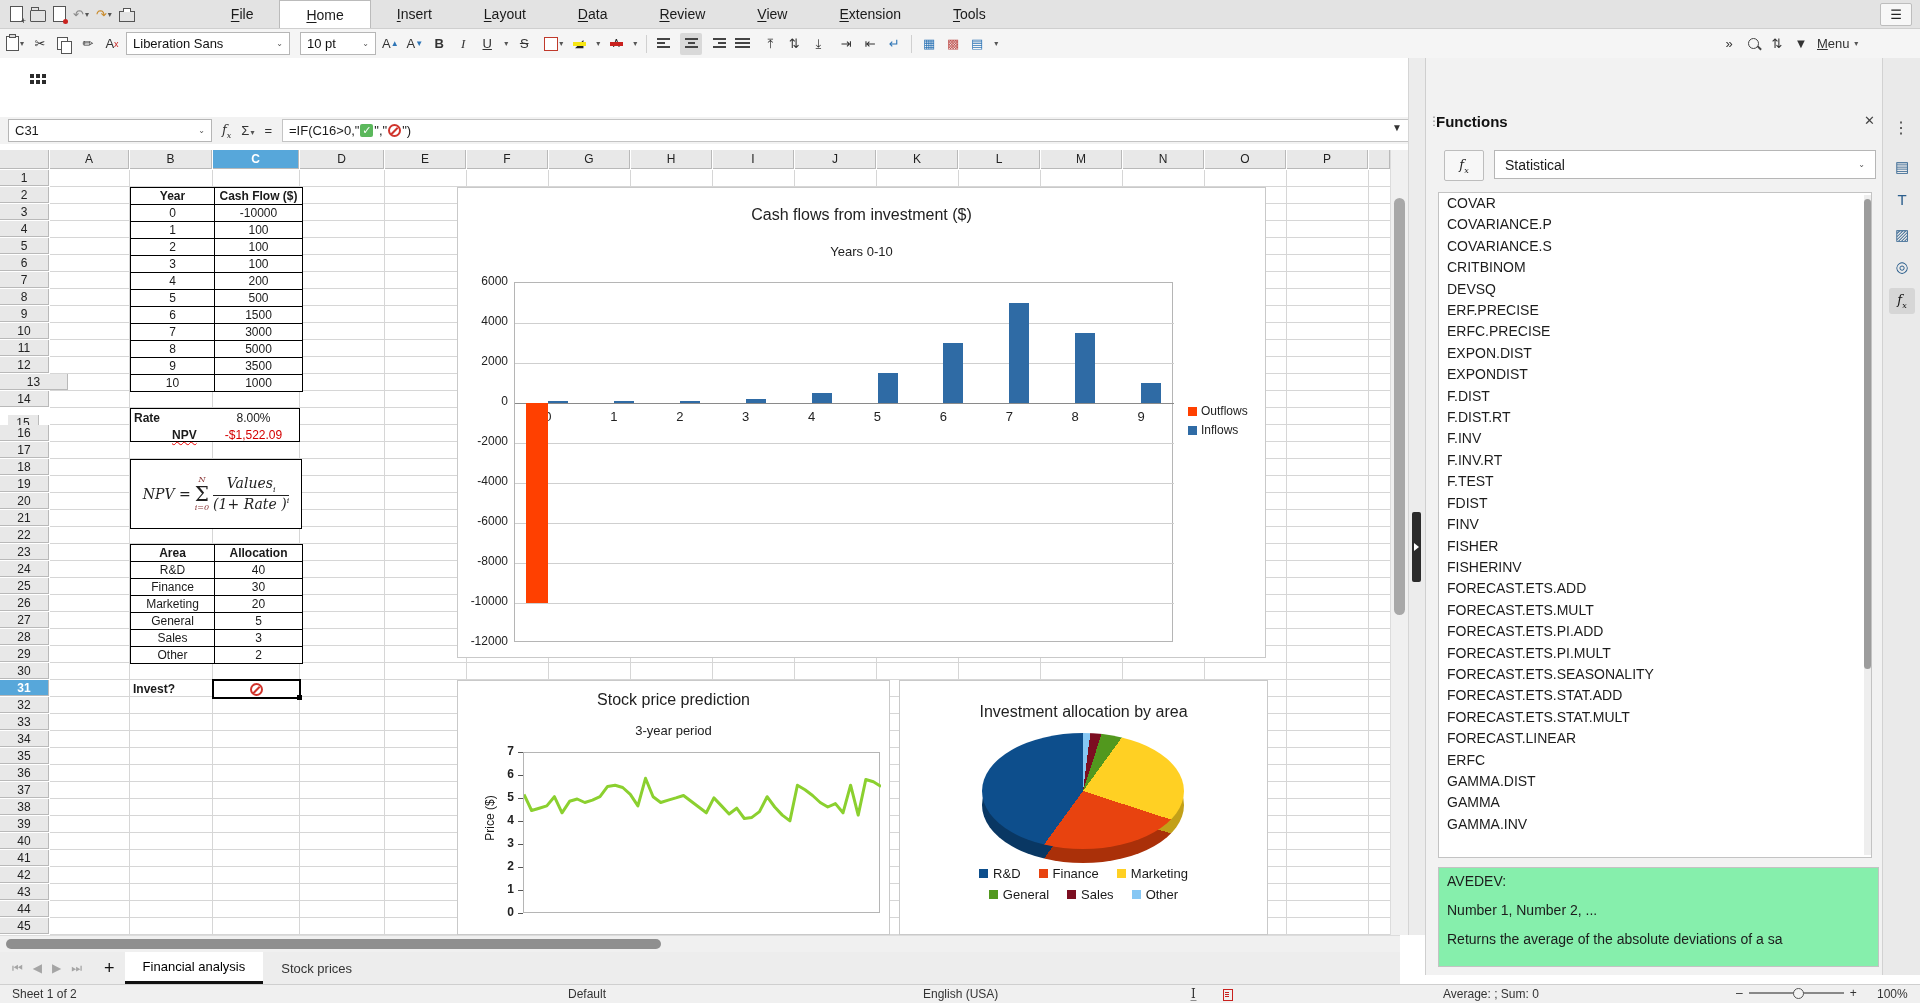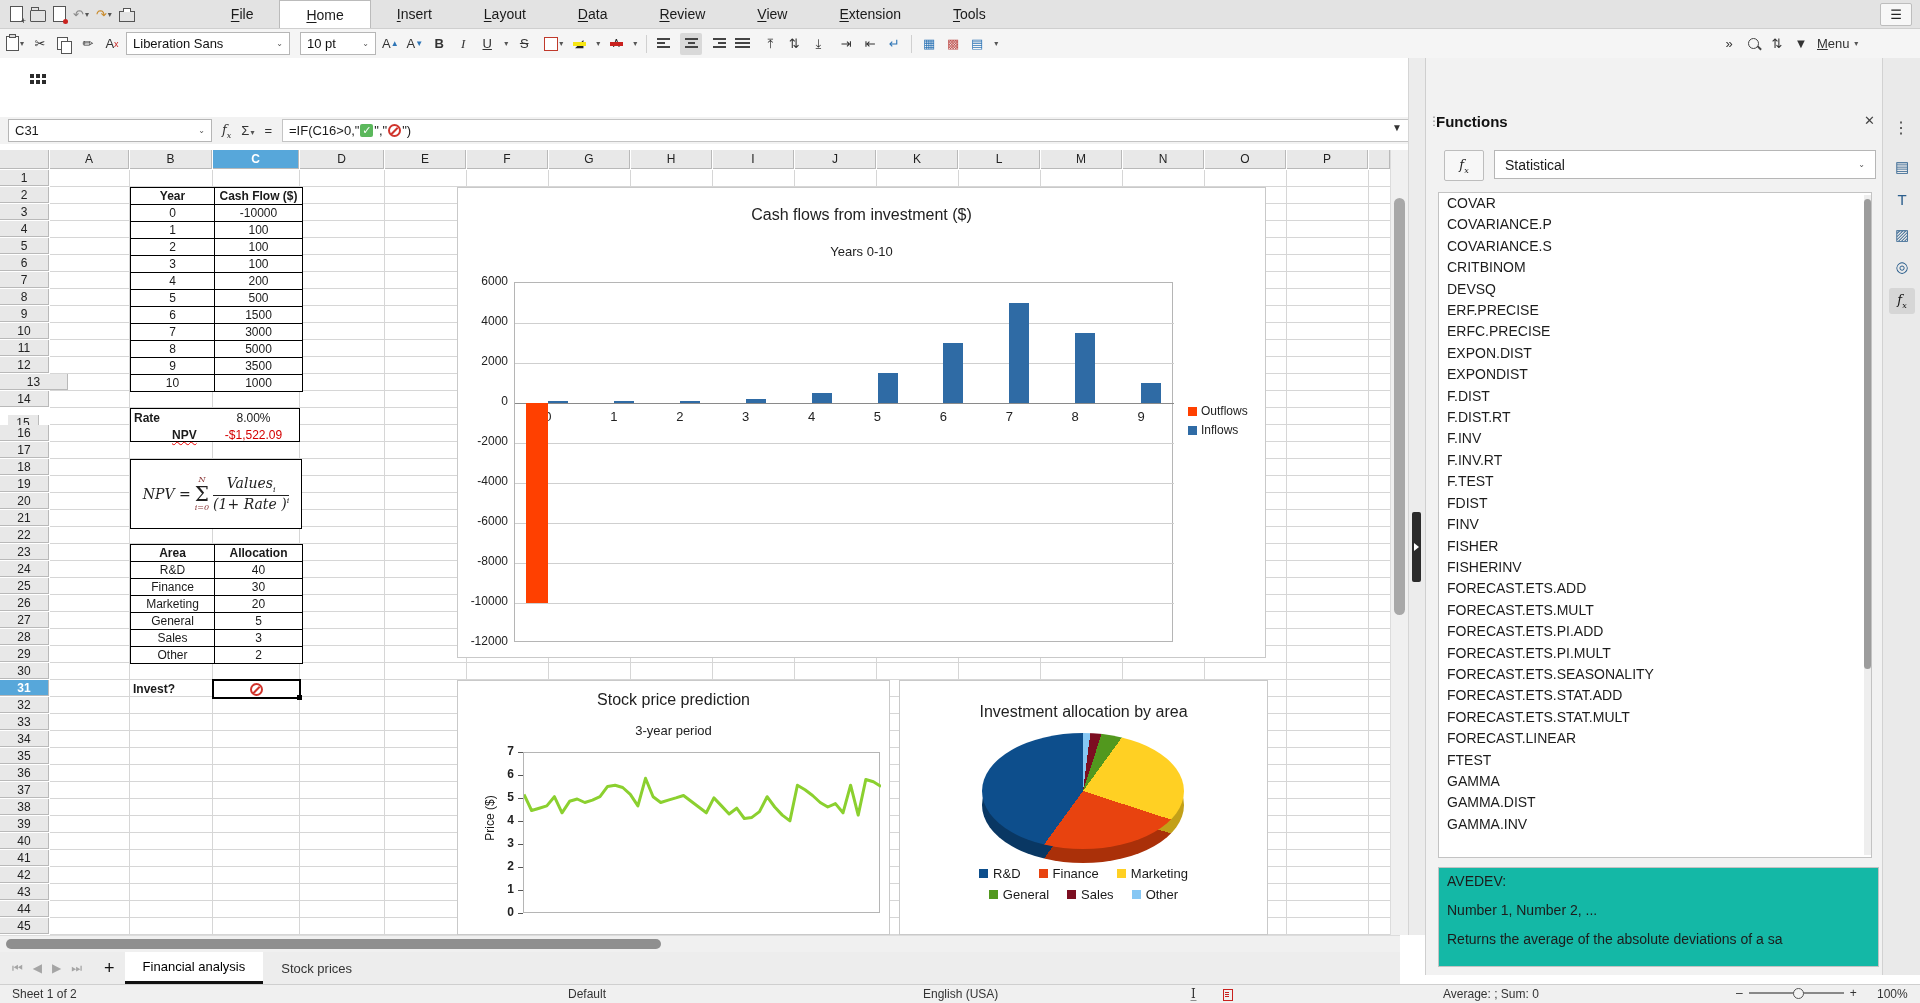--- a/index.html
+++ b/index.html
@@ -133,21 +133,21 @@
   .griphandle{left:2px;top:56px;color:#888;font-size:12px;letter-spacing:-1px;}
   #sbclose{left:438px;top:55px;color:#444;font-size:13px;}
   #fxbtn{left:18px;top:92px;width:38px;height:29px;border:1px solid #bdbdbd;background:#f7f7f7;border-radius:2px;
          display:flex;align-items:center;justify-content:center;font-size:13px;color:#222;}
   #catdrop{left:68px;top:92px;width:382px;height:29px;background:#fff;border:1px solid #b6b6b6;display:flex;
            align-items:center;justify-content:space-between;padding:0 10px;box-sizing:border-box;font-size:14px;}
   #fnlist{left:12px;top:134px;width:434px;height:666px;background:#fff;border:1px solid #c3c3c3;overflow:hidden;box-sizing:border-box;}
   .fnitem{padding:0 4px 0 8px;line-height:21.4px;font-size:14px;color:#1c1c1c;white-space:nowrap;}
   #fnscroll{left:425px;top:2px;width:7px;height:660px;background:#eee;}
   #fnthumb{left:0;top:4px;width:7px;height:470px;background:#9c9c9c;border-radius:4px;}
-  #fndesc{left:12px;top:809px;width:441px;height:100px;background:#14b8a6;border:1px solid #c3c3c3;box-sizing:border-box;
+  #fndesc{left:12px;top:809px;width:441px;height:100px;background:#86efac;border:1px solid #c3c3c3;box-sizing:border-box;
           font-size:14px;color:#1c1c1c;padding:5px 8px;line-height:1.2;overflow:hidden;}
   #fndesc .dline{margin-bottom:12px;white-space:nowrap;}
   
   #tabstrip{left:1882px;top:58px;width:38px;height:917px;background:#eaeaea;border-left:1px solid #d2d2d2;}
   .tsicon{left:6px;width:26px;height:26px;display:flex;align-items:center;justify-content:center;font-size:15px;color:#2b5e8c;}
   .tsicon.active{background:#d6d6d6;border-radius:3px;color:#111;}
 </style>
 </head>
 <body>
 
@@ -723,23 +723,23 @@
         <div class="fnitem">FISHER</div>
         <div class="fnitem">FISHERINV</div>
         <div class="fnitem">FORECAST.ETS.ADD</div>
         <div class="fnitem">FORECAST.ETS.MULT</div>
         <div class="fnitem">FORECAST.ETS.PI.ADD</div>
         <div class="fnitem">FORECAST.ETS.PI.MULT</div>
         <div class="fnitem">FORECAST.ETS.SEASONALITY</div>
         <div class="fnitem">FORECAST.ETS.STAT.ADD</div>
         <div class="fnitem">FORECAST.ETS.STAT.MULT</div>
         <div class="fnitem">FORECAST.LINEAR</div>
-        <div class="fnitem">FTEST</div>
+        <div class="fnitem">ERFC</div>
+        <div class="fnitem">GAMMA.DIST</div>
         <div class="fnitem">GAMMA</div>
-        <div class="fnitem">GAMMA.DIST</div>
         <div class="fnitem">GAMMA.INV</div>
       </div>
     <div class="abs" id="fnscroll">
         <div class="abs" id="fnthumb"></div>
       </div>
   </div>
   <div class="abs" id="fndesc">
     <div class="dline">AVEDEV:</div>
     <div class="dline">Number 1, Number 2, ...</div>
     <div class="dline">Returns the average of the absolute deviations of a sa</div>

